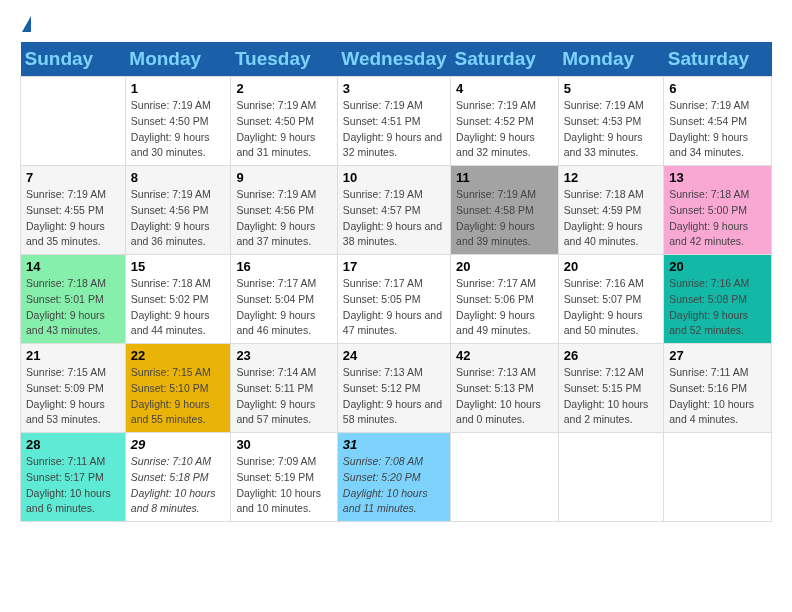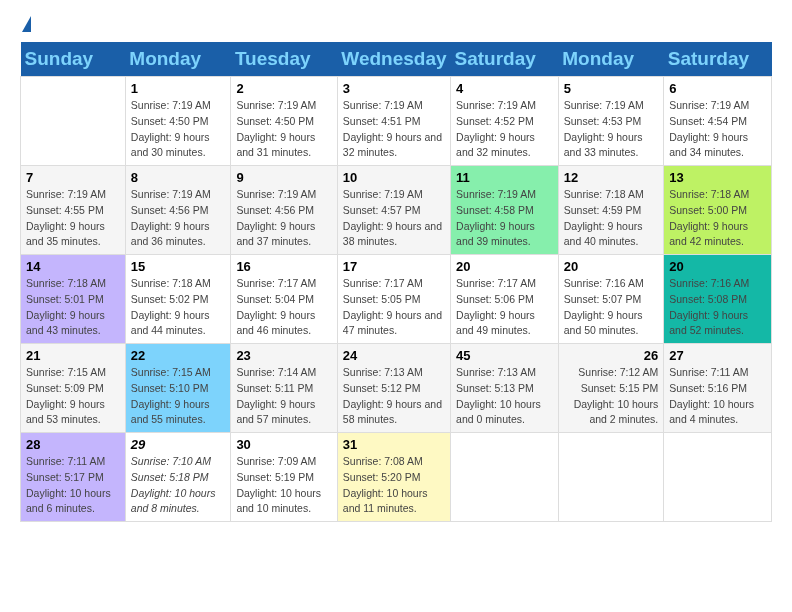--- a/index.html
+++ b/index.html
@@ -148,35 +148,35 @@
           <div class="day-info">Sunrise: 7:19 AM<br>Sunset: 4:56 PM<br>Daylight: 9 hours and 36 minutes.</div>
         </td>
         <td style="background: rgb(245, 245, 245);">
           <div class="day-number">9</div>
           <div class="day-info">Sunrise: 7:19 AM<br>Sunset: 4:56 PM<br>Daylight: 9 hours and 37 minutes.</div>
         </td>
         <td style="background: rgb(245, 245, 245);">
           <div class="day-number">10</div>
           <div class="day-info">Sunrise: 7:19 AM<br>Sunset: 4:57 PM<br>Daylight: 9 hours and 38 minutes.</div>
         </td>
-        <td style="background: #86efac; margin-left: 8px;">
+        <td style="background: #a3a3a3; margin-left: 8px;">
           <div class="day-number">11</div>
           <div class="day-info">Sunrise: 7:19 AM<br>Sunset: 4:58 PM<br>Daylight: 9 hours and 39 minutes.</div>
         </td>
         <td style="background: rgb(245, 245, 245);">
           <div class="day-number">12</div>
           <div class="day-info">Sunrise: 7:18 AM<br>Sunset: 4:59 PM<br>Daylight: 9 hours and 40 minutes.</div>
         </td>
-        <td style="background: #bef264;">
+        <td style="background: #f9a8d4;">
           <div class="day-number">13</div>
           <div class="day-info">Sunrise: 7:18 AM<br>Sunset: 5:00 PM<br>Daylight: 9 hours and 42 minutes.</div>
         </td>
       </tr>
       <tr>
-        <td style="background: #c4b5fd;">
+        <td style="background: #86efac;">
           <div class="day-number">14</div>
           <div class="day-info">Sunrise: 7:18 AM<br>Sunset: 5:01 PM<br>Daylight: 9 hours and 43 minutes.</div>
         </td>
         <td style="background: rgb(255, 255, 255);">
           <div class="day-number">15</div>
           <div class="day-info">Sunrise: 7:18 AM<br>Sunset: 5:02 PM<br>Daylight: 9 hours and 44 minutes.</div>
         </td>
         <td style="background: rgb(255, 255, 255);">
           <div class="day-number">16</div>
           <div class="day-info">Sunrise: 7:17 AM<br>Sunset: 5:04 PM<br>Daylight: 9 hours and 46 minutes.</div>
@@ -196,59 +196,59 @@
         <td style="background: #14b8a6;">
           <div class="day-number">20</div>
           <div class="day-info">Sunrise: 7:16 AM<br>Sunset: 5:08 PM<br>Daylight: 9 hours and 52 minutes.</div>
         </td>
       </tr>
       <tr>
         <td style="background: rgb(245, 245, 245);">
           <div class="day-number">21</div>
           <div class="day-info">Sunrise: 7:15 AM<br>Sunset: 5:09 PM<br>Daylight: 9 hours and 53 minutes.</div>
         </td>
-        <td style="background: #7dd3fc;">
+        <td style="background: #eab308;">
           <div class="day-number">22</div>
           <div class="day-info">Sunrise: 7:15 AM<br>Sunset: 5:10 PM<br>Daylight: 9 hours and 55 minutes.</div>
         </td>
         <td style="background: rgb(245, 245, 245);">
           <div class="day-number">23</div>
           <div class="day-info">Sunrise: 7:14 AM<br>Sunset: 5:11 PM<br>Daylight: 9 hours and 57 minutes.</div>
         </td>
         <td style="background: rgb(245, 245, 245);">
           <div class="day-number">24</div>
           <div class="day-info">Sunrise: 7:13 AM<br>Sunset: 5:12 PM<br>Daylight: 9 hours and 58 minutes.</div>
         </td>
         <td style="background: rgb(245, 245, 245);">
-          <div class="day-number">45</div>
+          <div class="day-number">42</div>
           <div class="day-info">Sunrise: 7:13 AM<br>Sunset: 5:13 PM<br>Daylight: 10 hours and 0 minutes.</div>
         </td>
-        <td style="background: rgb(245, 245, 245); text-align: right;">
+        <td style="background: rgb(245, 245, 245);">
           <div class="day-number">26</div>
           <div class="day-info">Sunrise: 7:12 AM<br>Sunset: 5:15 PM<br>Daylight: 10 hours and 2 minutes.</div>
         </td>
         <td style="background: rgb(245, 245, 245);">
           <div class="day-number">27</div>
           <div class="day-info">Sunrise: 7:11 AM<br>Sunset: 5:16 PM<br>Daylight: 10 hours and 4 minutes.</div>
         </td>
       </tr>
       <tr>
-        <td style="background: #c4b5fd; margin-top: 10px;">
+        <td style="background: #5eead4; margin-top: 10px;">
           <div class="day-number">28</div>
           <div class="day-info">Sunrise: 7:11 AM<br>Sunset: 5:17 PM<br>Daylight: 10 hours and 6 minutes.</div>
         </td>
         <td style="background: rgb(255, 255, 255); font-style: italic;">
           <div class="day-number">29</div>
           <div class="day-info">Sunrise: 7:10 AM<br>Sunset: 5:18 PM<br>Daylight: 10 hours and 8 minutes.</div>
         </td>
         <td style="background: rgb(255, 255, 255);">
           <div class="day-number">30</div>
           <div class="day-info">Sunrise: 7:09 AM<br>Sunset: 5:19 PM<br>Daylight: 10 hours and 10 minutes.</div>
         </td>
-        <td style="background: #fef9c3;">
+        <td style="background: #7dd3fc; font-style: italic;">
           <div class="day-number">31</div>
           <div class="day-info">Sunrise: 7:08 AM<br>Sunset: 5:20 PM<br>Daylight: 10 hours and 11 minutes.</div>
         </td>
         <td class="empty-cell" style="background: rgb(255, 255, 255);"></td>
         <td class="empty-cell" style="background: rgb(255, 255, 255);"></td>
         <td class="empty-cell" style="background: rgb(255, 255, 255);"></td>
       </tr>
     </tbody>
 </table>
 

